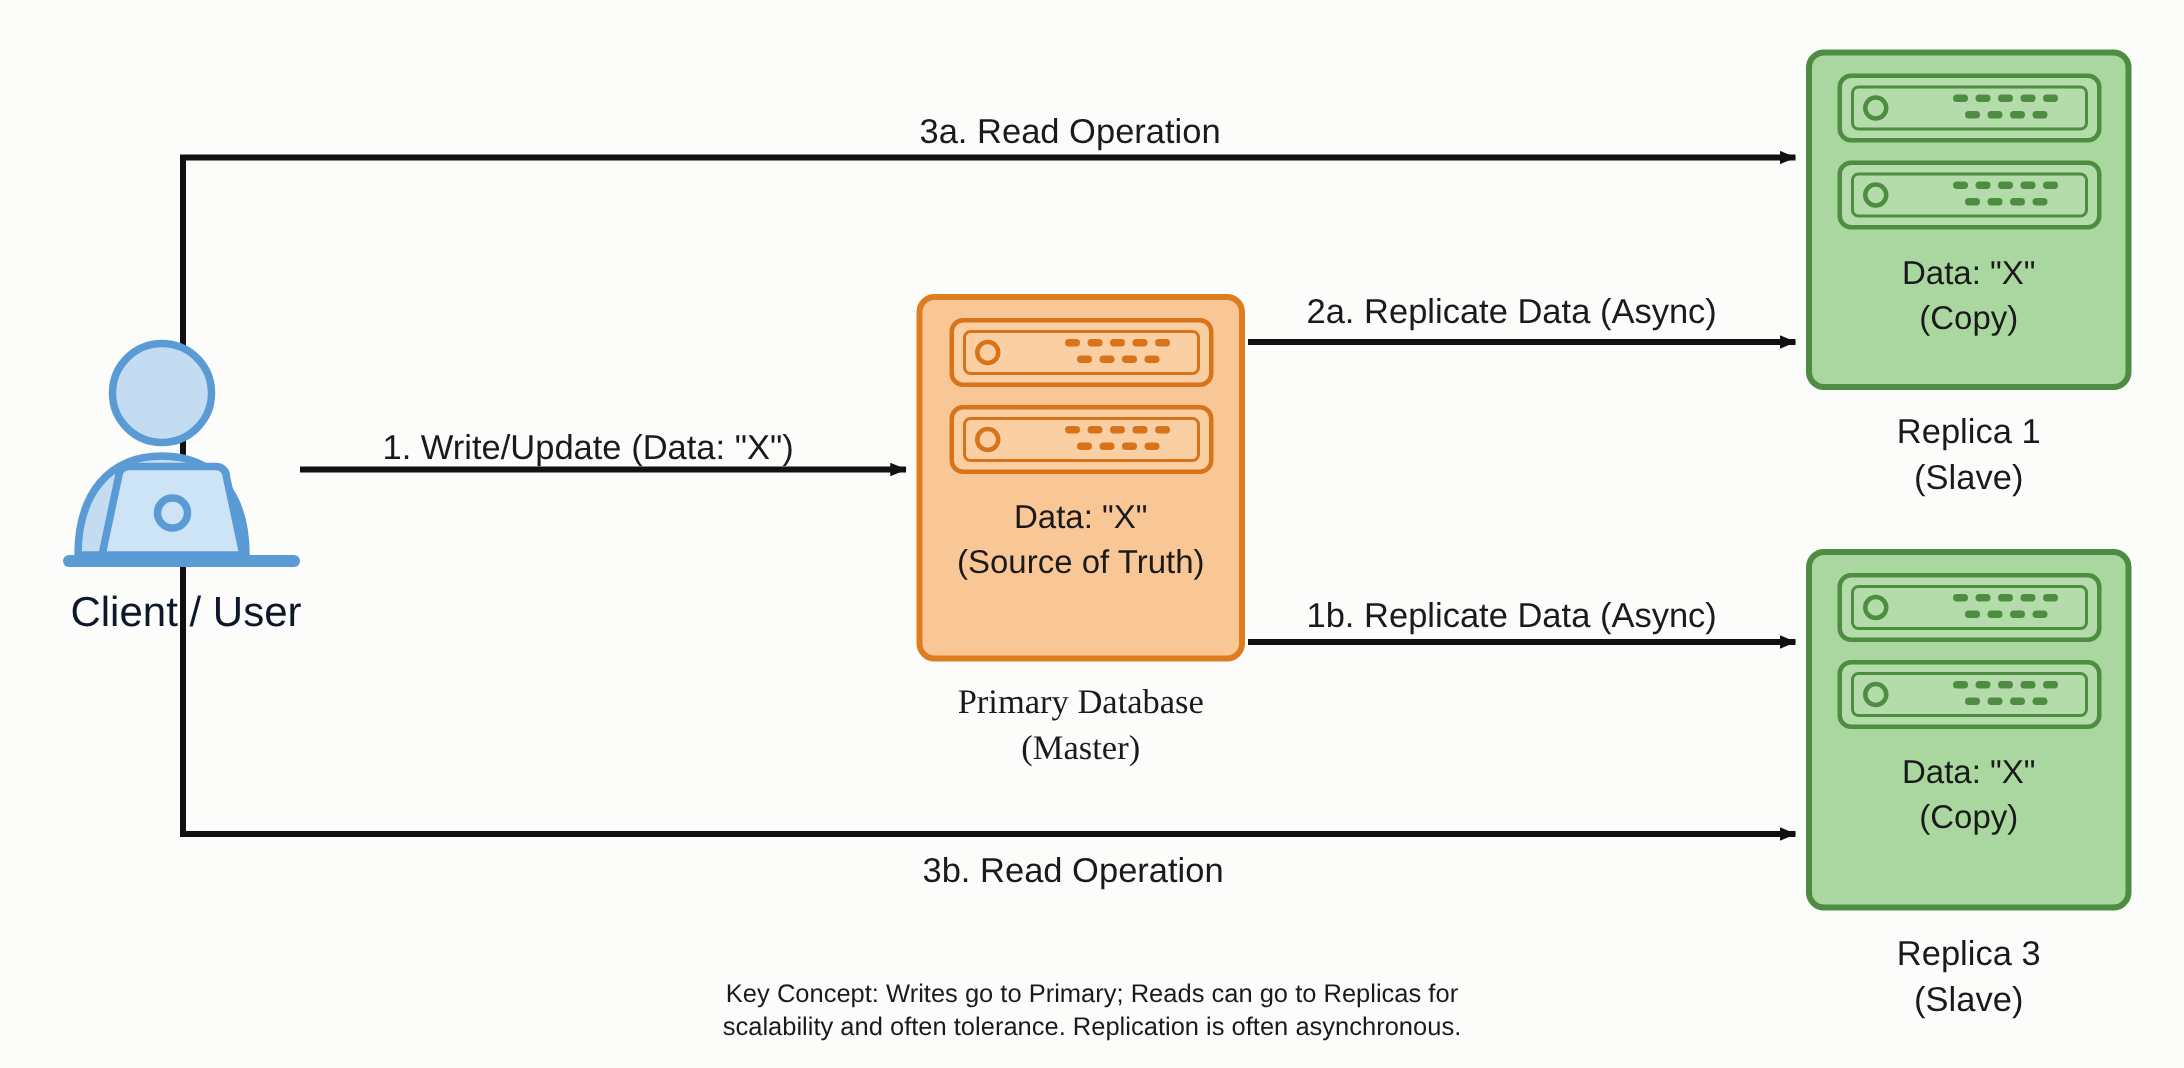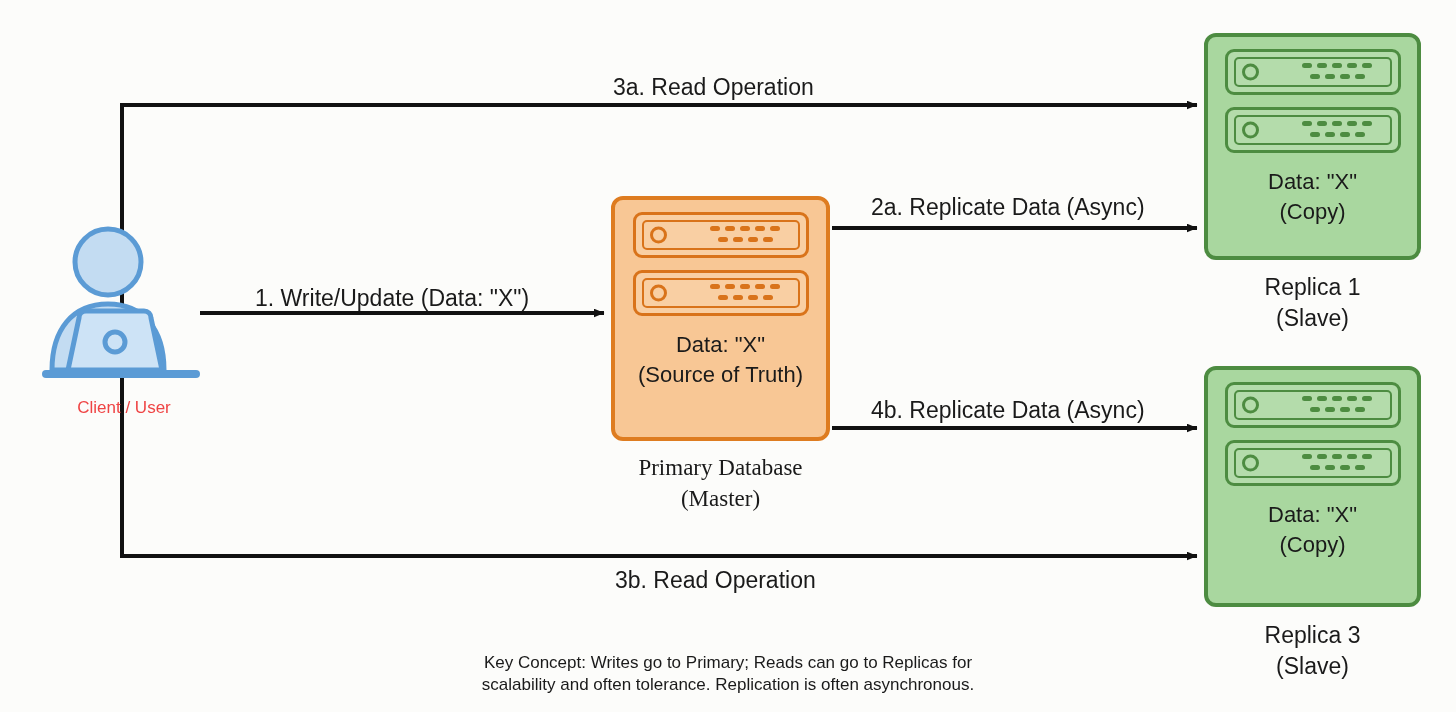--- a/index.html
+++ b/index.html
@@ -142,22 +142,22 @@
     top: 222px;
     width: 170px;
     height: 168px;
   }
   .client-cap {
     position: absolute;
     left: 18px;
     top: 392px;
     width: 212px;
     text-align: center;
-    color: #ef4444;
-    font-size: 17px;
+    color: #0f172a;
+    font-size: 28px;
     line-height: 31px;
   }
 
   
   #wires {
     position: absolute;
     left: 0; top: 0;
     width: 1456px;
     height: 712px;
   }
@@ -336,18 +336,18 @@
     <div class="node-text">Data: "X"
 (Copy)</div>
   </div>
   <div class="caption replica2-cap">Replica 3
 (Slave)</div>
 
   <div class="edge-label lbl-write">1. Write/Update (Data: "X")</div>
   <div class="edge-label lbl-read-a">3a. Read Operation</div>
   <div class="edge-label lbl-read-b">3b. Read Operation</div>
   <div class="edge-label lbl-rep-a">2a. Replicate Data (Async)</div>
-  <div class="edge-label lbl-rep-b">4b. Replicate Data (Async)</div>
+  <div class="edge-label lbl-rep-b">1b. Replicate Data (Async)</div>
 
   <div class="footer-note">Key Concept: Writes go to Primary; Reads can go to Replicas for
 scalability and often tolerance. Replication is often asynchronous.</div>
 
 </div>
 
 </body></html>

